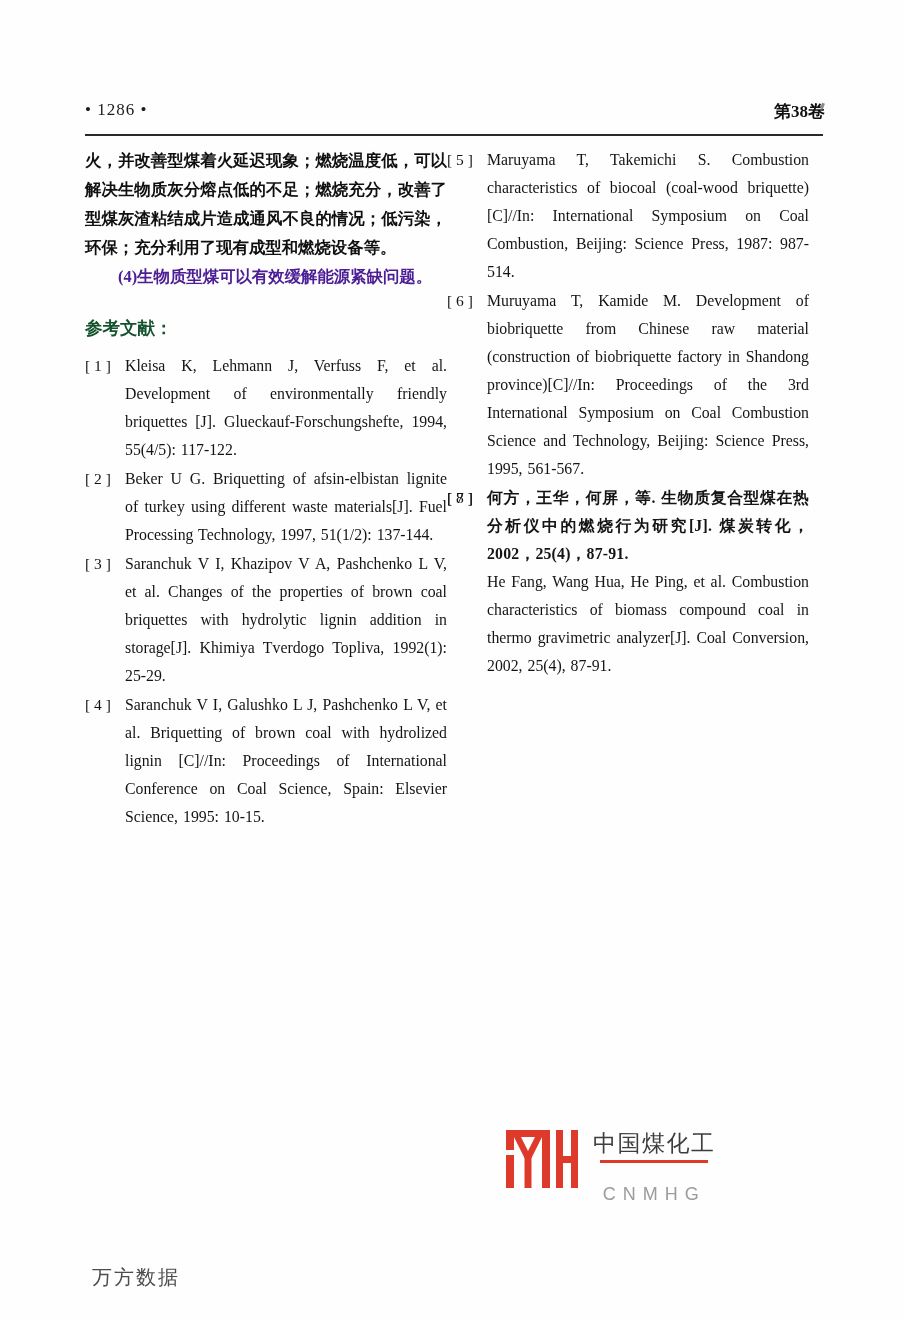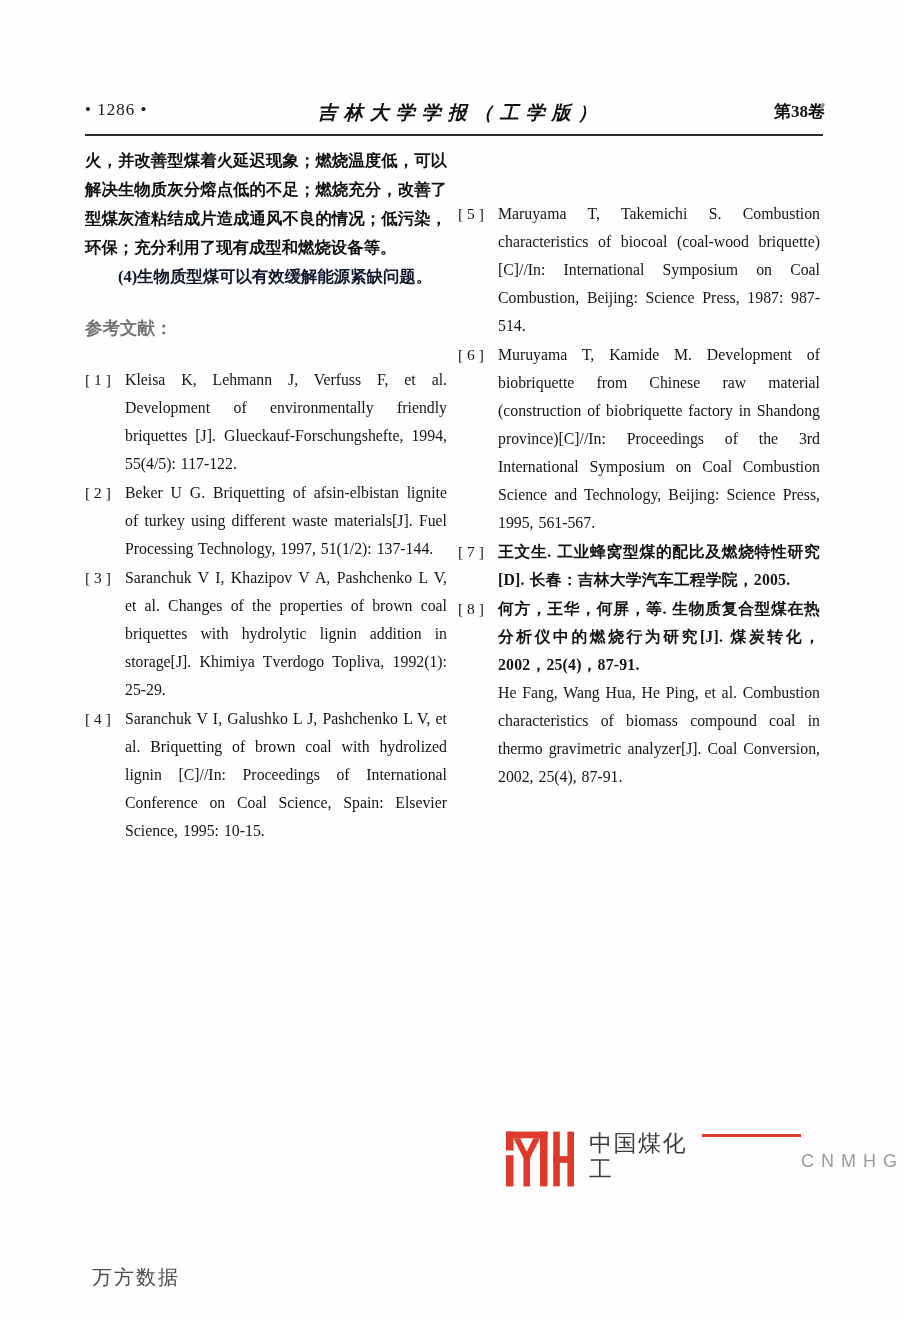--- a/index.html
+++ b/index.html
@@ -63,48 +63,47 @@
     transform: rotate(20deg);
   }
 
   
   .columns {
     position: absolute;
     top: 146px;
     left: 85px;
     width: 742px;
     display: flex;
-    gap: 11px;
-    align-items: center;
+    gap: 0;
   }
   .col {
     width: 362px;
   }
 
   .cn-paragraph {
     font-size: 16.4px;
     line-height: 29px;
     font-weight: 700;
     text-align: justify;
     color: #101010;
     letter-spacing: 0;
   }
   .cn-point {
     font-size: 16.4px;
     line-height: 29px;
     font-weight: 700;
     text-indent: 33px;
-    color: #0f172a;
+    color: #4c1d95;
   }
   .refs-heading {
     margin-top: 25px;
-    margin-bottom: 26px;
+    margin-bottom: 12px;
     font-size: 17.5px;
     font-weight: 700;
-    color: #737373;
+    color: #14532d;
   }
 
   
   .ref {
     position: relative;
     padding-left: 40px;
     margin-bottom: 1px;
   }
   .ref-label {
     position: absolute;
@@ -130,21 +129,21 @@
   
   .logo {
     position: absolute;
     top: 1130px;
     left: 506px;
     display: flex;
     align-items: flex-start;
     gap: 15px;
   }
   .logo-mark { display: block; }
-  .logo-text { display: flex; flex-direction: row; }
+  .logo-text { display: flex; flex-direction: column; align-items: center; }
   .logo-cn {
     font-family: "Liberation Sans", "DejaVu Sans", sans-serif;
     font-size: 23px;
     font-weight: 500;
     color: #3d3d3d;
     letter-spacing: 1.5px;
     line-height: 26px;
   }
   .logo-divider {
     height: 3px;
@@ -172,21 +171,20 @@
     letter-spacing: 2px;
   }
 </style>
 </head>
 <body>
 
 <div class="page">
 
   <div class="header">
     <span class="page-number">• 1286 •</span>
-    <span class="journal-title">吉林大学学报（工学版）</span>
     <span class="volume-number">第38卷</span>
   </div>
   <div class="header-rule"></div>
   <div class="speck"></div>
 
   <div class="columns">
 
     <div class="col">
       <div class="cn-paragraph">火，并改善型煤着火延迟现象；燃烧温度低，可以解决生物质灰分熔点低的不足；燃烧充分，改善了型煤灰渣粘结成片造成通风不良的情况；低污染，环保；充分利用了现有成型和燃烧设备等。</div>
       <div class="cn-point">(4)生物质型煤可以有效缓解能源紧缺问题。</div>
@@ -214,21 +212,20 @@
       <div class="ref">
         <span class="ref-label">[ 5 ]</span>
         <div class="ref-text">Maruyama T, Takemichi S. Combustion characteristics of biocoal (coal-wood briquette)[C]//In: International Symposium on Coal Combustion, Beijing: Science Press, 1987: 987-514.</div>
       </div>
       <div class="ref">
         <span class="ref-label">[ 6 ]</span>
         <div class="ref-text">Muruyama T, Kamide M. Development of biobriquette from Chinese raw material (construction of biobriquette factory in Shandong province)[C]//In: Proceedings of the 3rd International Symposium on Coal Combustion Science and Technology, Beijing: Science Press, 1995, 561-567.</div>
       </div>
       <div class="ref">
         <span class="ref-label">[ 7 ]</span>
-        <div class="ref-text cjk">王文生. 工业蜂窝型煤的配比及燃烧特性研究[D]. 长春：吉林大学汽车工程学院，2005.</div>
       </div>
       <div class="ref">
         <span class="ref-label">[ 8 ]</span>
         <div class="ref-text cjk">何方，王华，何屏，等. 生物质复合型煤在热分析仪中的燃烧行为研究[J]. 煤炭转化，2002，25(4)，87-91.</div>
         <div class="ref-text">He Fang, Wang Hua, He Ping, et al. Combustion characteristics of biomass compound coal in thermo gravimetric analyzer[J]. Coal Conversion, 2002, 25(4), 87-91.</div>
       </div>
     </div>
 
   </div>
 

